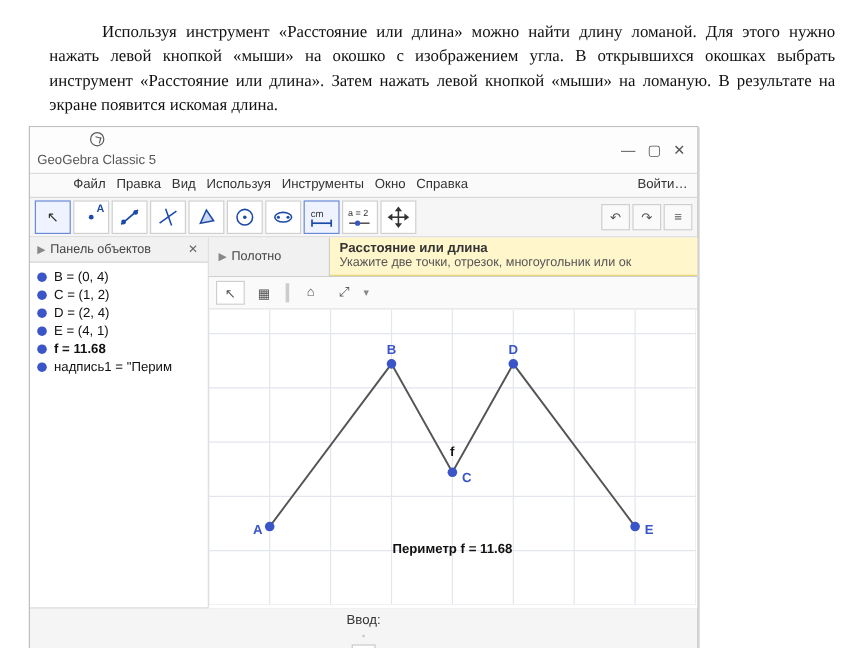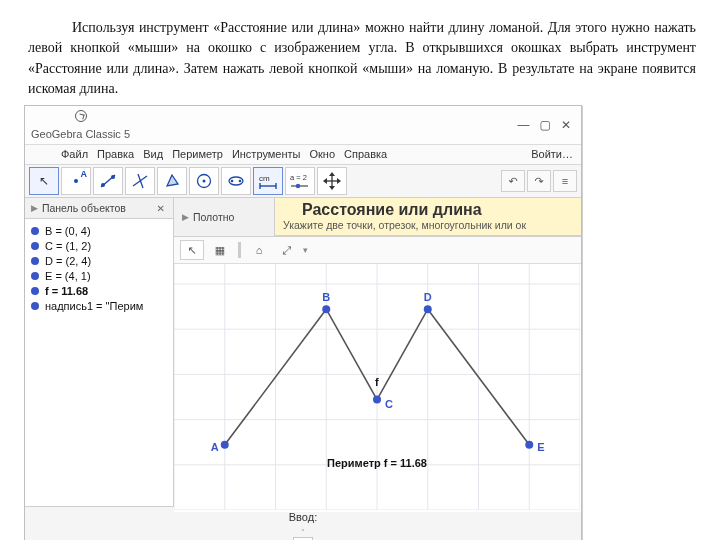--- a/index.html
+++ b/index.html
@@ -8,21 +8,21 @@
     font-family: Georgia, "Times New Roman", serif;
     font-size: 14px;
     color: #111;
     background: #fff;
     width: 720px;
     box-sizing: border-box;
   }
   .para {
     text-align: justify;
     line-height: 1.45;
-    margin: 0 0 6px 4px;
+    margin: 0 0 6px 17px;
   }
   .para .indent { display:inline-block; width: 44px; }
 
   
   .app {
     width: 556px;
     margin: 4px 0 0 0;
     border: 1px solid #bfbfbf;
     background: #f5f5f5;
     font-family: "Segoe UI", Arial, sans-serif;
@@ -124,21 +124,21 @@
     padding:4px 8px; font-size:10.5px; color:#444;
     border-right:1px solid #cfcfcf;
     background:#f1f1f1;
     width:84px;
   }
   .tooltip {
     flex:1; padding:3px 8px 4px 8px;
     background:#fff6cc;
     border-bottom:1px solid #e6d77a;
   }
-  .tooltip .t1 { font-weight:bold; color:#333; font-size:16px;margin-left:19px; }
+  .tooltip .t1 { font-weight:bold; color:#333; font-size:11px; }
   .tooltip .t2 { color:#555; font-size:10.5px; white-space:nowrap; overflow:hidden; text-overflow:clip;}
 
   .canvas-tb {
     display:flex; align-items:center; gap:4px;
     padding:3px 6px; border-bottom:1px solid #dcdcdc;
     background:#fafafa;
   }
   .ctb {
     width:22px;height:18px;border:1px solid transparent; display:flex;align-items:center;justify-content:center;
     color:#555; font-size:11px;
@@ -187,21 +187,21 @@
       <span>▢</span>
       <span>✕</span>
     </div>
   </div>
 
   <div class="menubar">
     <div class="menus">
       <span>Файл</span>
       <span>Правка</span>
       <span>Вид</span>
-      <span>Периметр</span>
+      <span>Используя</span>
       <span>Инструменты</span>
       <span>Окно</span>
       <span>Справка</span>
     </div>
     <span class="signin">Войти…</span>
   </div>
 
   <div class="toolbar">
     <div class="tools-left">
       <div class="tool sel">

